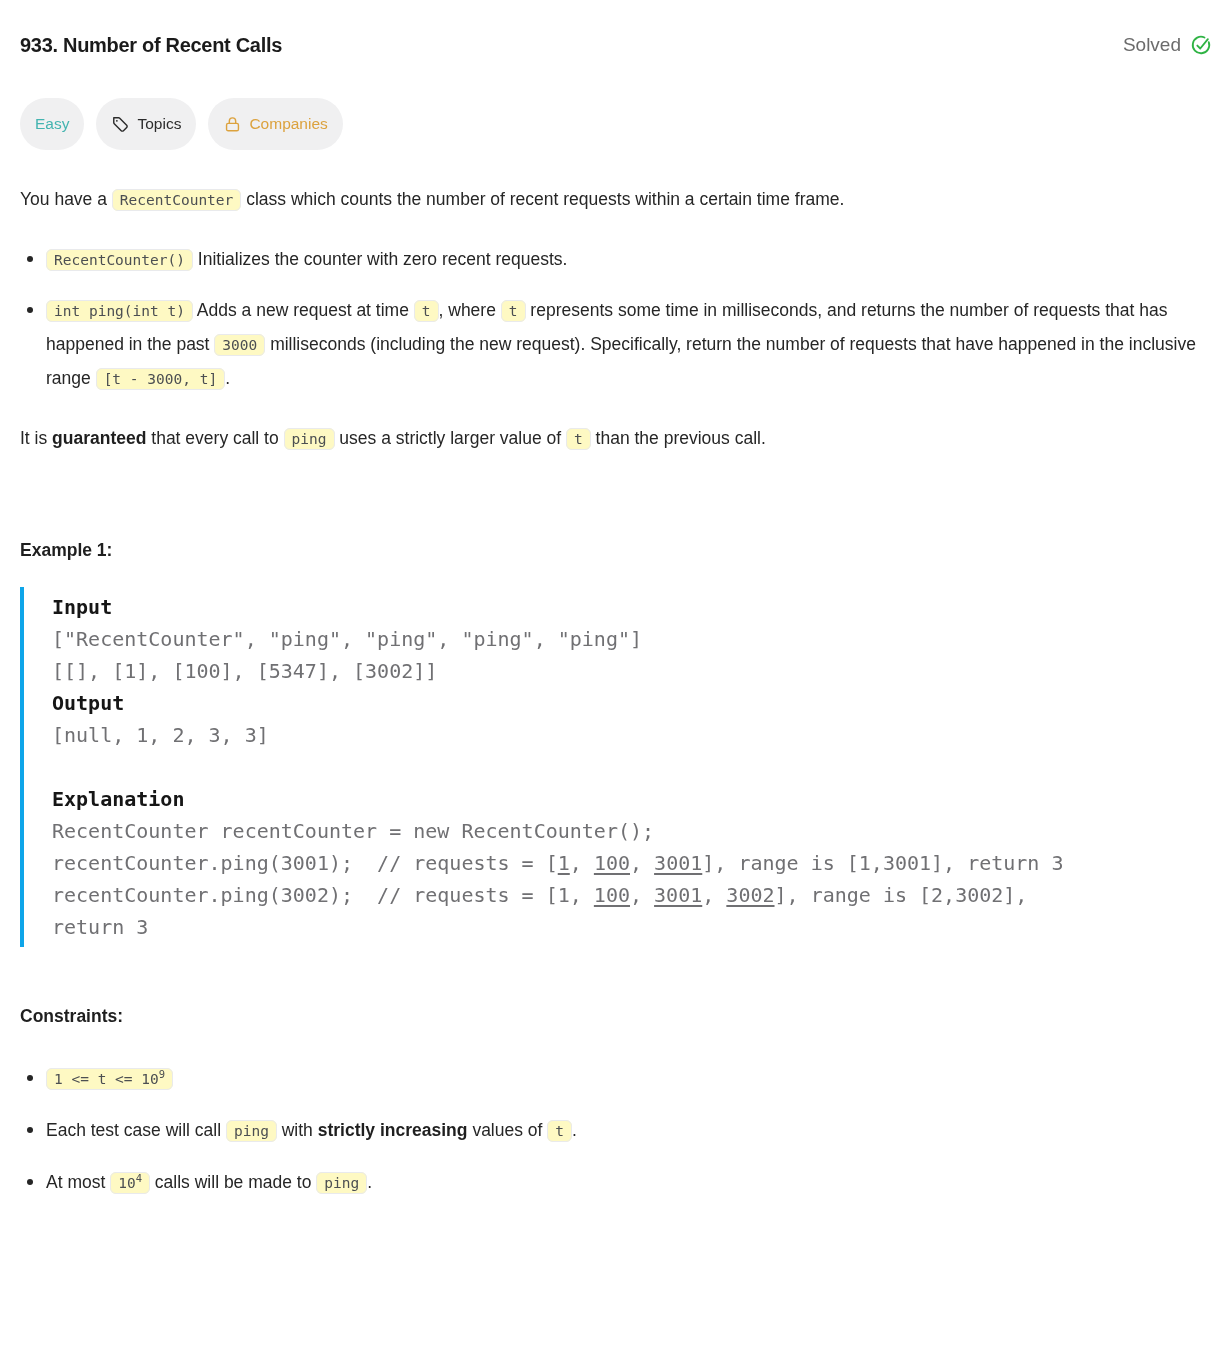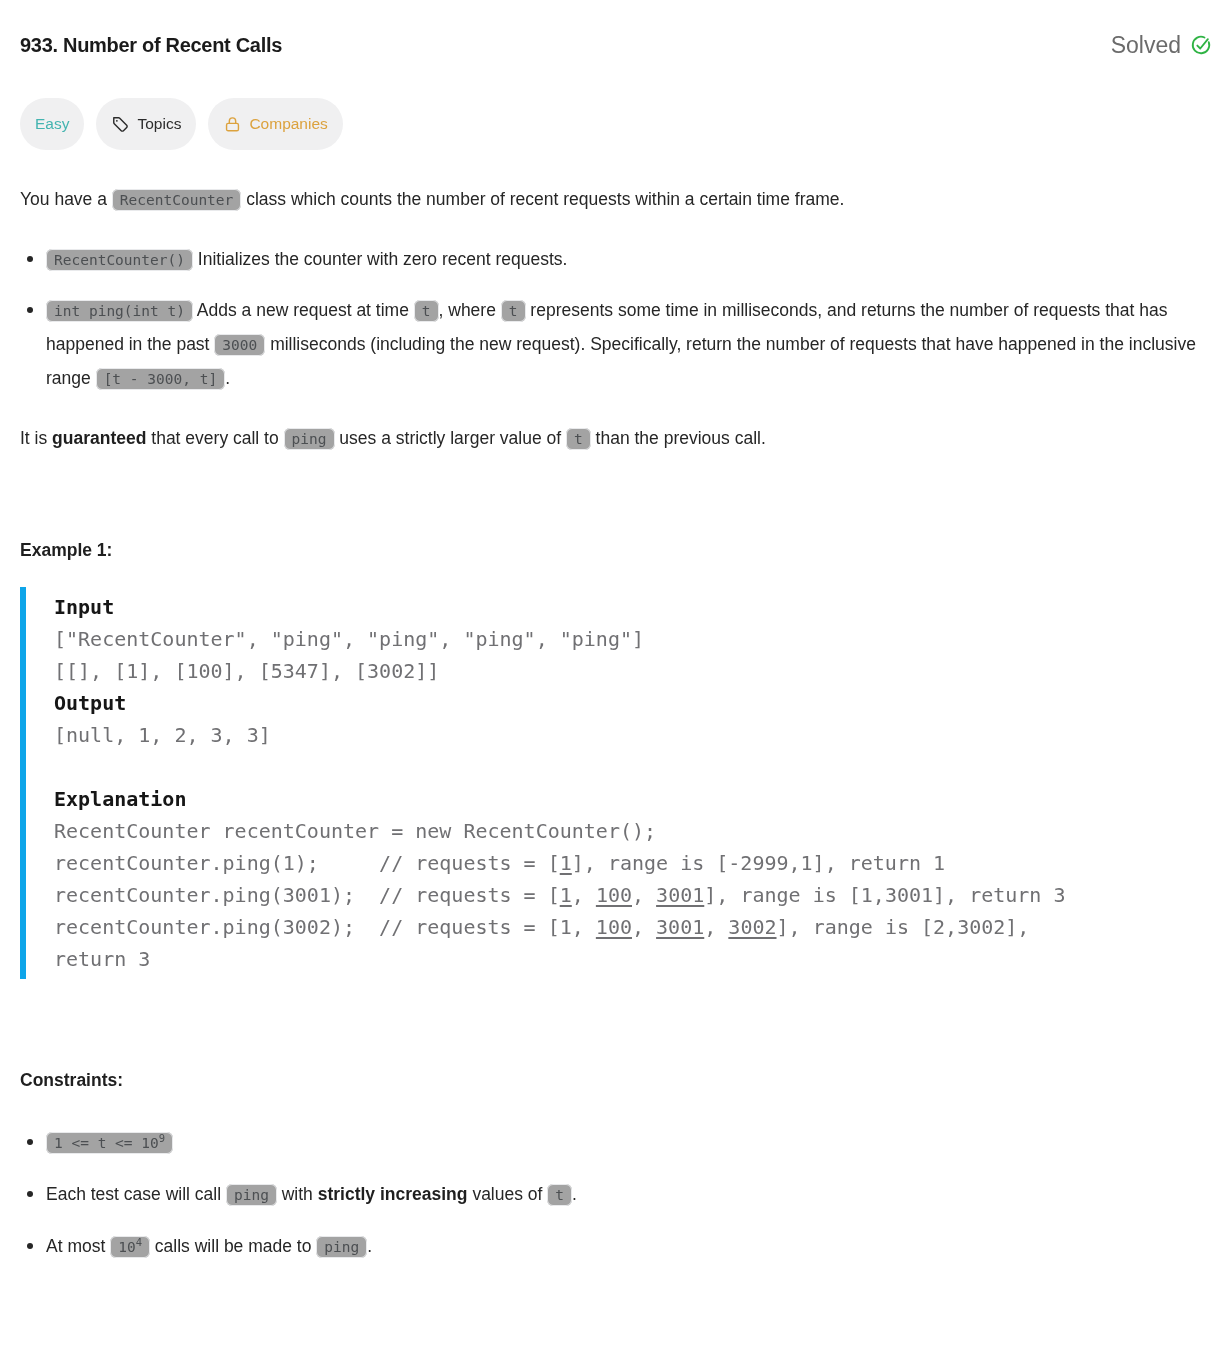--- a/index.html
+++ b/index.html
@@ -7,21 +7,21 @@
     width:1232px;min-height:1358px;
     font-family:"Liberation Sans",sans-serif;
     color:#262626;
     -webkit-font-smoothing:antialiased;
   }
   .page{padding:26px 20px 24px 20px;box-sizing:border-box;}
 
   
   .header-row{display:flex;justify-content:space-between;align-items:center;}
   .page-title{font-size:20px;font-weight:700;color:#1b1b1b;letter-spacing:-0.3px;line-height:38px;margin:0;}
-  .solved-badge{display:flex;align-items:center;gap:9px;font-size:23px;color:#6b6b6b;}
+  .solved-badge{display:flex;align-items:center;gap:9px;font-size:19px;color:#6b6b6b;}
   .solved-badge svg{display:block;}
 
   
   .tags-row{display:flex;gap:12px;margin-top:34px;}
   .pill{
     display:inline-flex;align-items:center;gap:7px;
     background:#f0f0f1;border:none;border-radius:999px;
     padding:16px 15px;font-size:15.5px;line-height:20px;
     font-family:"Liberation Sans",sans-serif;cursor:pointer;color:#2b2b2b;
   }
@@ -38,41 +38,41 @@
   ul.bullets li:first-child{margin-top:0;}
   ul.bullets li::before{
     content:"";position:absolute;left:-19px;top:14px;
     width:6px;height:6px;border-radius:50%;background:#262626;
   }
 
   
   code.ic{
     font-family:"DejaVu Sans Mono",monospace;
     font-size:14.5px;line-height:20px;
-    color:#4c4f52;background:#a3a3a3;
+    color:#4c4f52;background:#fef9c3;
     border:1px solid #e9eaec;border-radius:6px;
     padding:2px 7px;white-space:nowrap;
   }
   code.ic sup{font-size:10.5px;line-height:0;}
 
   
   .example-heading{margin-top:78px;font-size:17.5px;font-weight:700;color:#1f1f1f;line-height:34px;}
   .example-block{
     margin-top:20px;
-    border-left:6px solid #0ea5e9;
+    border-left:4px solid #0ea5e9;
     padding:4px 0 4px 28px;
     font-family:"DejaVu Sans Mono",monospace;
     font-size:20px;line-height:32px;color:#707073;
   }
   .example-block .code-line{white-space:pre-wrap;min-height:32px;}
   .example-block strong{color:#161616;font-weight:700;}
   .example-block .u{text-decoration:underline;text-underline-offset:3px;}
 
   
-  .constraints-heading{margin-top:84px;font-size:17.5px;font-weight:700;color:#1f1f1f;line-height:34px;}
+  .constraints-heading{margin-top:52px;font-size:17.5px;font-weight:700;color:#1f1f1f;line-height:34px;}
   ul.constraints{list-style:none;margin:28px 0 7px 0;padding:0 0 0 26px;font-size:17.5px;line-height:34px;}
   ul.constraints li{position:relative;margin-top:18px;}
   ul.constraints li:first-child{margin-top:0;}
   ul.constraints li::before{
     content:"";position:absolute;left:-19px;top:14px;
     width:6px;height:6px;border-radius:50%;background:#262626;
   }
 </style>
 </head>
 <body>
@@ -129,21 +129,20 @@
 
   <div class="example-block">
       <div class="code-line"><strong>Input</strong></div>
       <div class="code-line">["RecentCounter", "ping", "ping", "ping", "ping"]</div>
       <div class="code-line">[[], [1], [100], [5347], [3002]]</div>
       <div class="code-line"><strong>Output</strong></div>
       <div class="code-line">[null, 1, 2, 3, 3]</div>
       <div class="code-line">&nbsp;</div>
       <div class="code-line"><strong>Explanation</strong></div>
       <div class="code-line">RecentCounter recentCounter = new RecentCounter();</div>
-      <div class="code-line">recentCounter.ping(1);     // requests = [<span class="u">1</span>], range is [-2999,1], return 1</div>
       <div class="code-line">recentCounter.ping(3001);  // requests = [<span class="u">1</span>, <span class="u">100</span>, <span class="u">3001</span>], range is [1,3001], return 3</div>
       <div class="code-line">recentCounter.ping(3002);  // requests = [1, <span class="u">100</span>, <span class="u">3001</span>, <span class="u">3002</span>], range is [2,3002],</div>
       <div class="code-line">return 3</div>
     </div>
 
   <div class="constraints-heading">Constraints:</div>
 
   <ul class="constraints">
     <li><code class="ic">1 &lt;= t &lt;= 10<sup>9</sup></code></li>
     <li>Each test case will call <code class="ic">ping</code> with <strong>strictly increasing</strong> values of <code class="ic">t</code>.</li>

